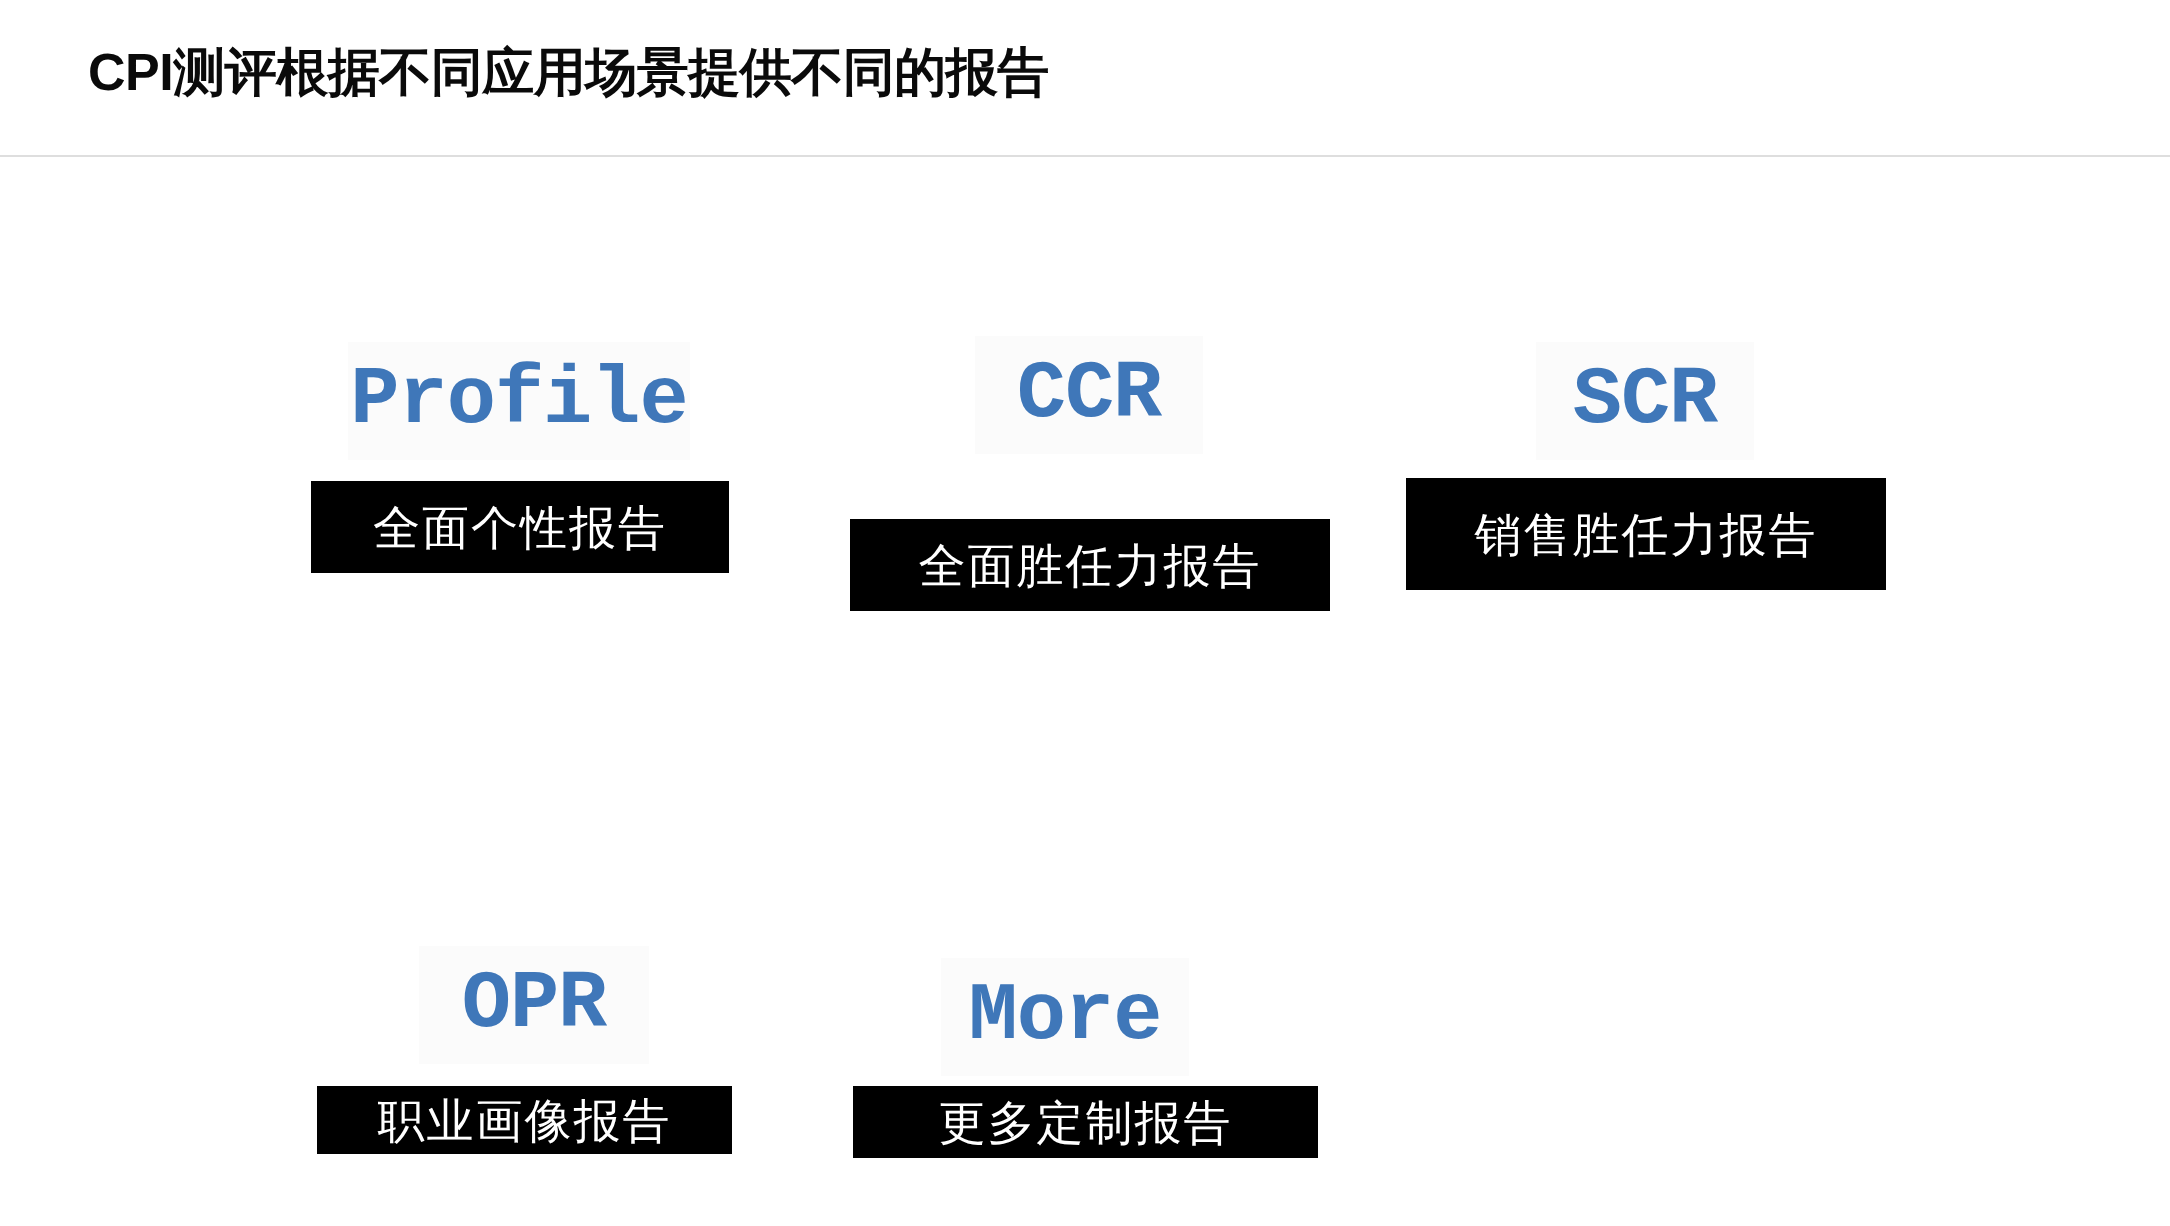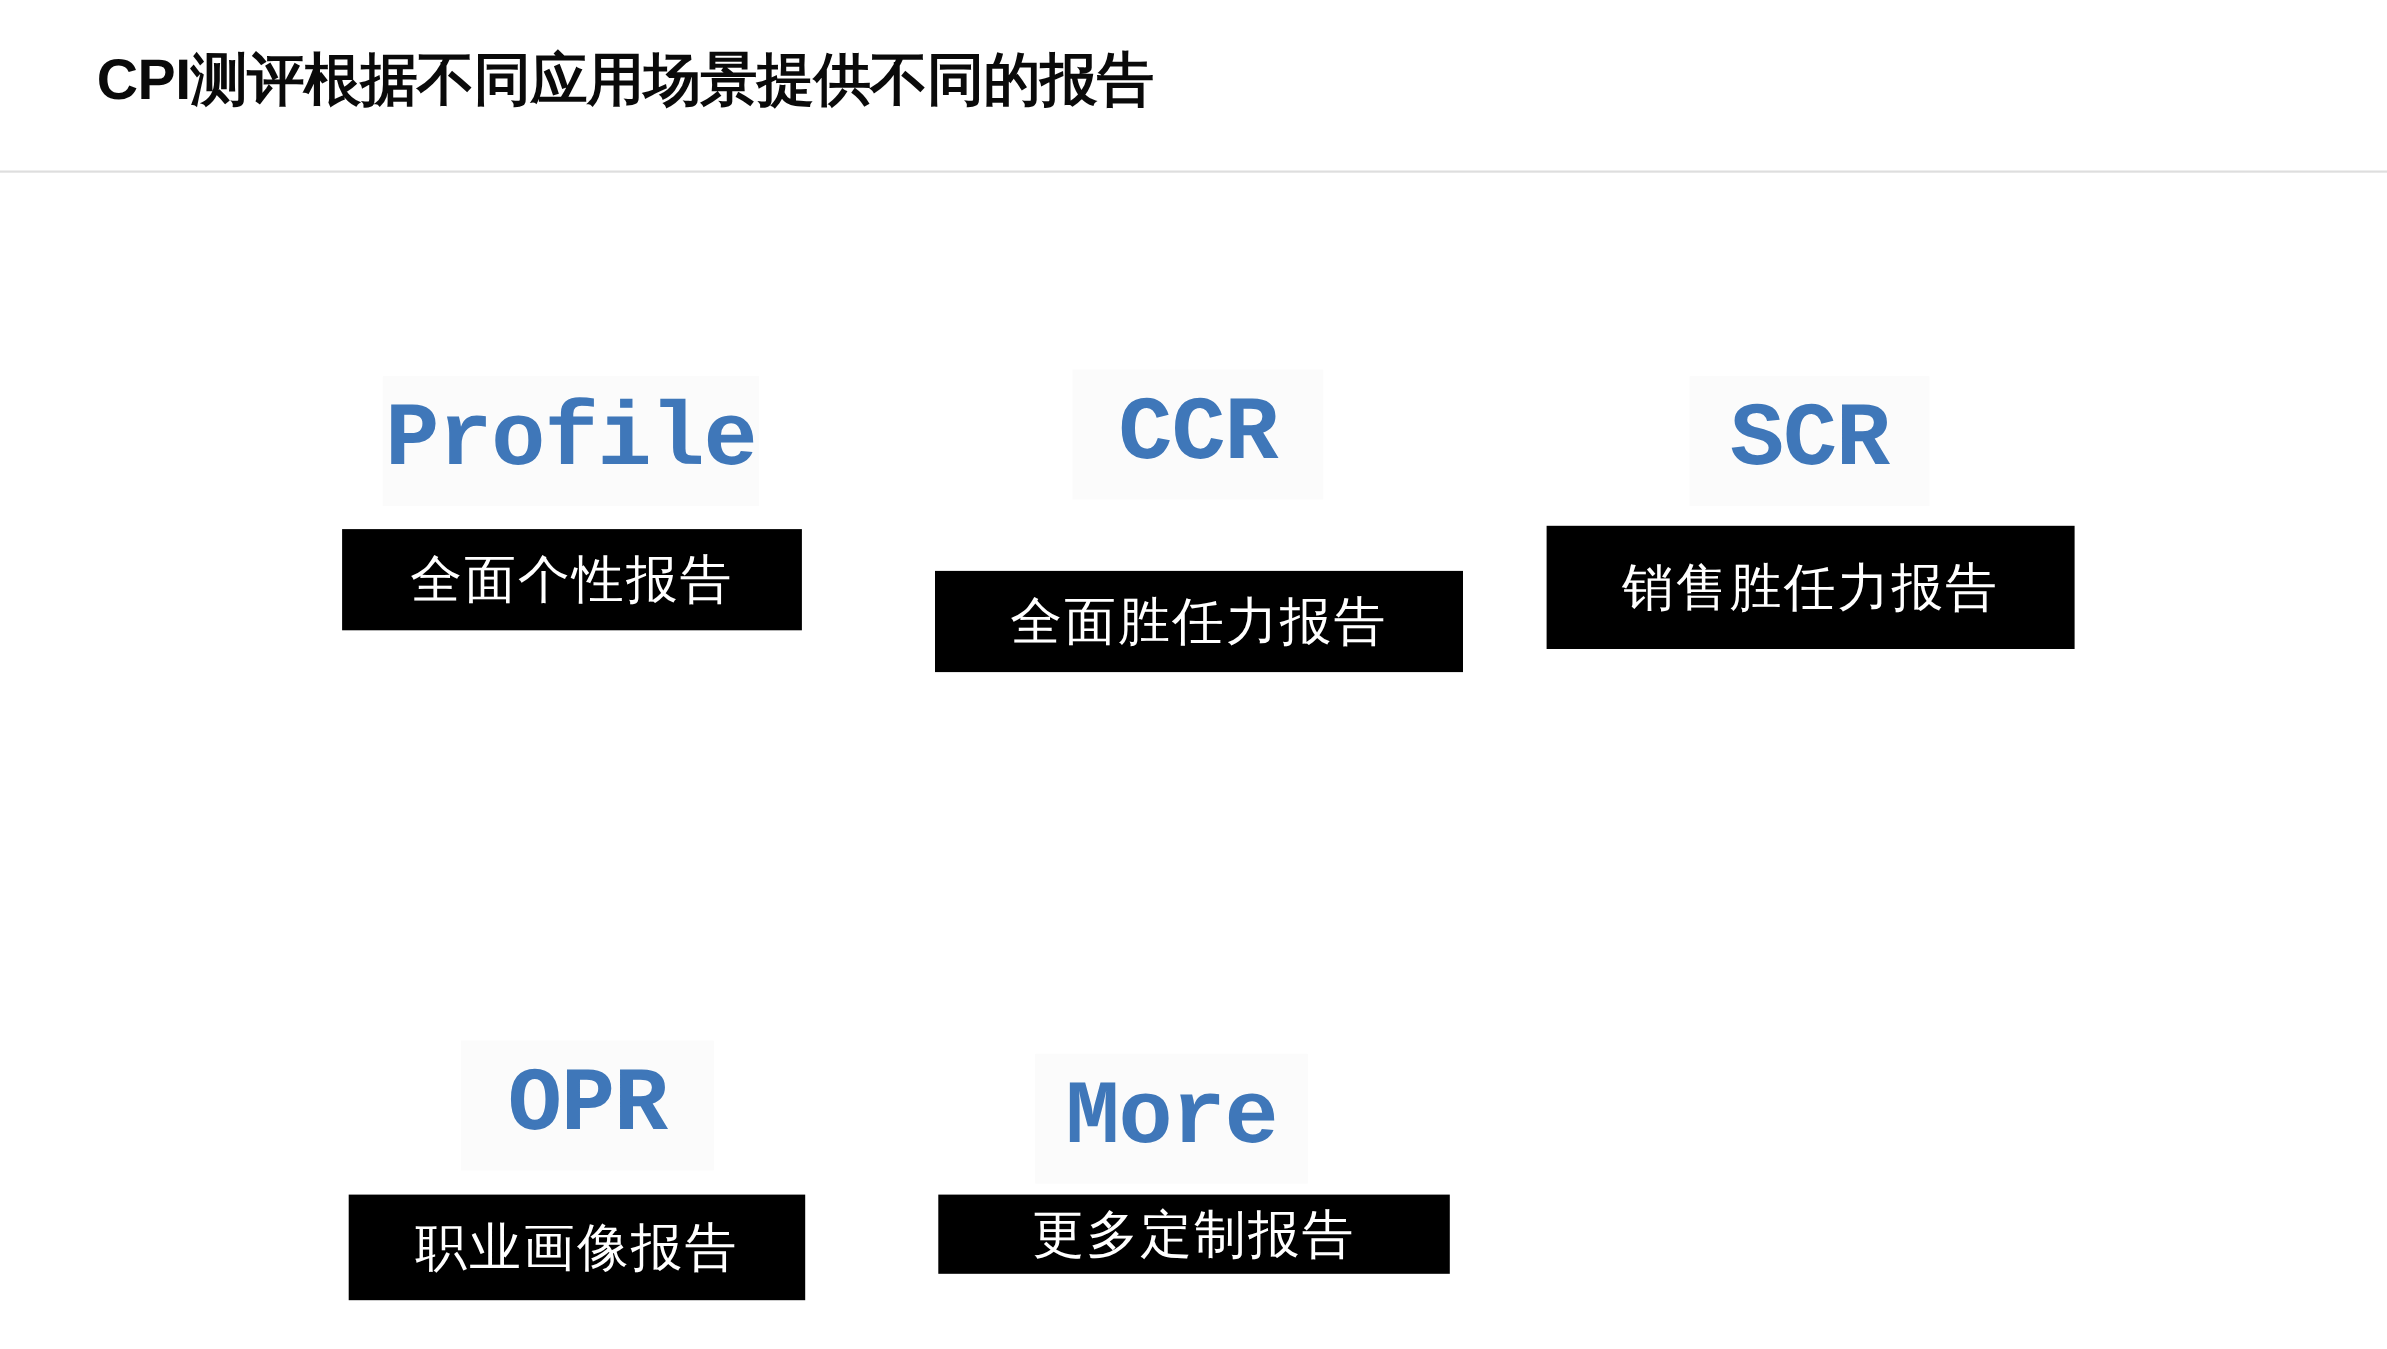--- a/index.html
+++ b/index.html
@@ -99,21 +99,21 @@
   .card-profile .card-label-plate   { left: 311px; top: 325px; width: 418px; height: 92px; }
 
   .card-ccr .card-acronym-plate { left: 975px; top: 180px; width: 228px; height: 118px; }
   .card-ccr .card-label-plate   { left: 850px; top: 325px; width: 480px; height: 92px; margin-top: 38px; }
 
   .card-scr .card-acronym-plate { left: 1536px; top: 186px; width: 218px; height: 118px; }
   .card-scr .card-label-plate   { left: 1406px; top: 322px; width: 480px; height: 112px; align-items: center; }
 
   
   .card-opr .card-acronym-plate { left: 419px; top: 790px; width: 230px; height: 118px; }
-  .card-opr .card-label-plate   { left: 317px; top: 930px; width: 415px; height: 96px; }
+  .card-opr .card-label-plate   { left: 317px; top: 930px; width: 415px; height: 68px; }
 
   .card-more .card-acronym-plate { left: 941px; top: 802px; width: 248px; height: 118px; }
   .card-more .card-label-plate   { left: 853px; top: 930px; width: 465px; height: 72px; }
 </style>
 </head>
 <body>
 
 <div class="slide-header">
   <div class="slide-title">CPI测评根据不同应用场景提供不同的报告</div>
   <div class="header-divider"></div>

